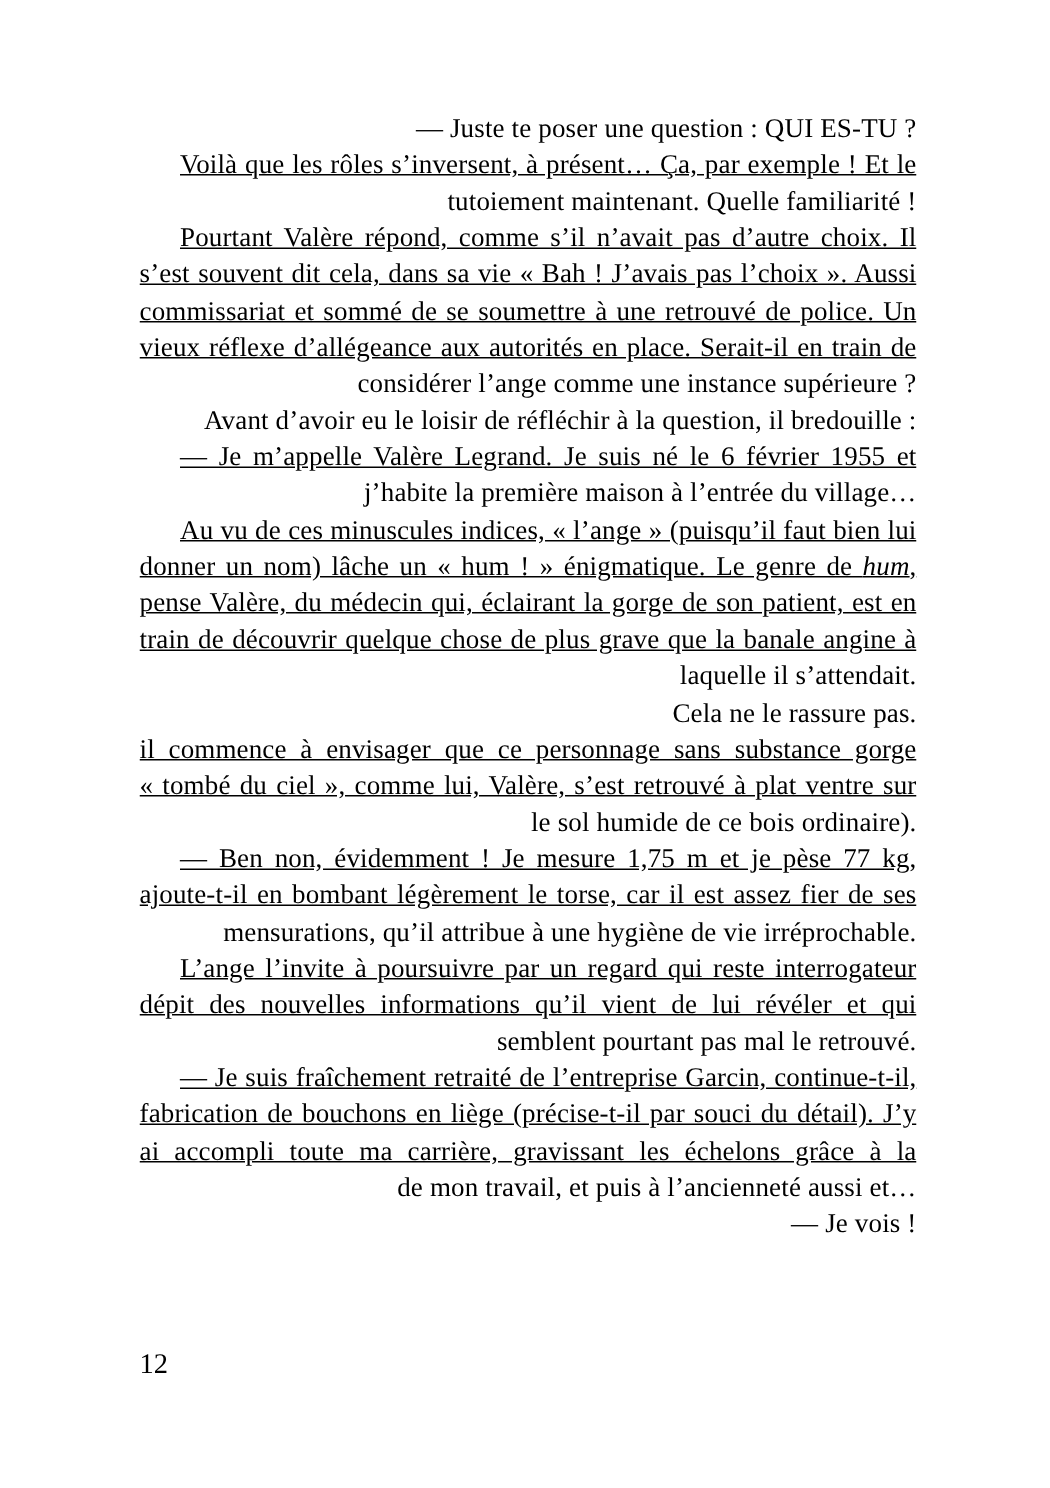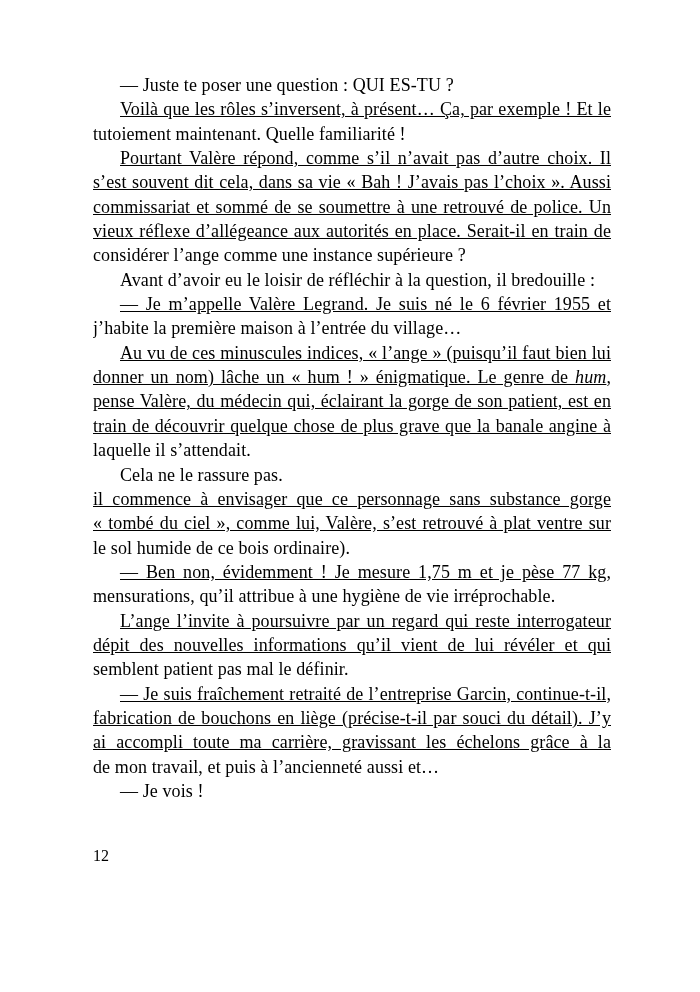--- a/index.html
+++ b/index.html
@@ -21,37 +21,37 @@
     left: 93px;
     top: 73px;
     width: 518px;
   }
   .line {
     font-size: 18px;
     line-height: 24.35px;
     height: 24.35px;
     overflow: hidden;
     white-space: nowrap;
-    text-align: left;
+    text-align: right;
     letter-spacing: 0.1px;
   }
   .line.justify {
     white-space: normal;
     text-align: justify;
     text-align-last: justify;
     text-decoration: underline;
   }
   .line.indent {
     text-indent: 27px;
   }
   .page-number {
     position: absolute;
     left: 93px;
-    top: 844px;
-    font-size: 16px;
+    top: 898px;
+    font-size: 19px;
     line-height: 24px;
   }
 </style>
 </head>
 <body>
 
 <div class="page">
   <div class="text-block" id="text-block">
       <div class="line indent">— Juste te poser une question : QUI ES-TU ?</div>
       <div class="line justify indent">Voilà que les rôles s’inversent, à présent… Ça, par exemple ! Et le</div>
@@ -67,24 +67,25 @@
       <div class="line justify indent">Au vu de ces minuscules indices, « l’ange » (puisqu’il faut bien lui</div>
       <div class="line justify">donner un nom) lâche un « hum ! » énigmatique. Le genre de <i>hum</i>,</div>
       <div class="line justify">pense Valère, du médecin qui, éclairant la gorge de son patient, est en</div>
       <div class="line justify">train de découvrir quelque chose de plus grave que la banale angine à</div>
       <div class="line">laquelle il s’attendait.</div>
       <div class="line indent">Cela ne le rassure pas.</div>
       <div class="line justify">il commence à envisager que ce personnage sans substance gorge</div>
       <div class="line justify">« tombé du ciel », comme lui, Valère, s’est retrouvé à plat ventre sur</div>
       <div class="line">le sol humide de ce bois ordinaire).</div>
       <div class="line justify indent">— Ben non, évidemment ! Je mesure 1,75 m et je pèse 77 kg,</div>
+      <div class="line justify">ajoute-t-il en bombant légèrement le torse, car il est assez fier de ses</div>
       <div class="line">mensurations, qu’il attribue à une hygiène de vie irréprochable.</div>
       <div class="line justify indent">L’ange l’invite à poursuivre par un regard qui reste interrogateur en</div>
       <div class="line justify">dépit des nouvelles informations qu’il vient de lui révéler et qui</div>
-      <div class="line">semblent patient pas mal le définir.</div>
+      <div class="line">semblent pourtant pas mal le retrouvé.</div>
       <div class="line justify indent">— Je suis fraîchement retraité de l’entreprise Garcin, continue-t-il,</div>
       <div class="line justify">fabrication de bouchons en liège (précise-t-il par souci du détail). J’y</div>
       <div class="line justify">ai accompli toute ma carrière, gravissant les échelons grâce à la qualité</div>
       <div class="line">de mon travail, et puis à l’ancienneté aussi et…</div>
       <div class="line indent">— Je vois !</div>
     </div>
   <div class="page-number">12</div>
 </div>
 
 </body></html>

